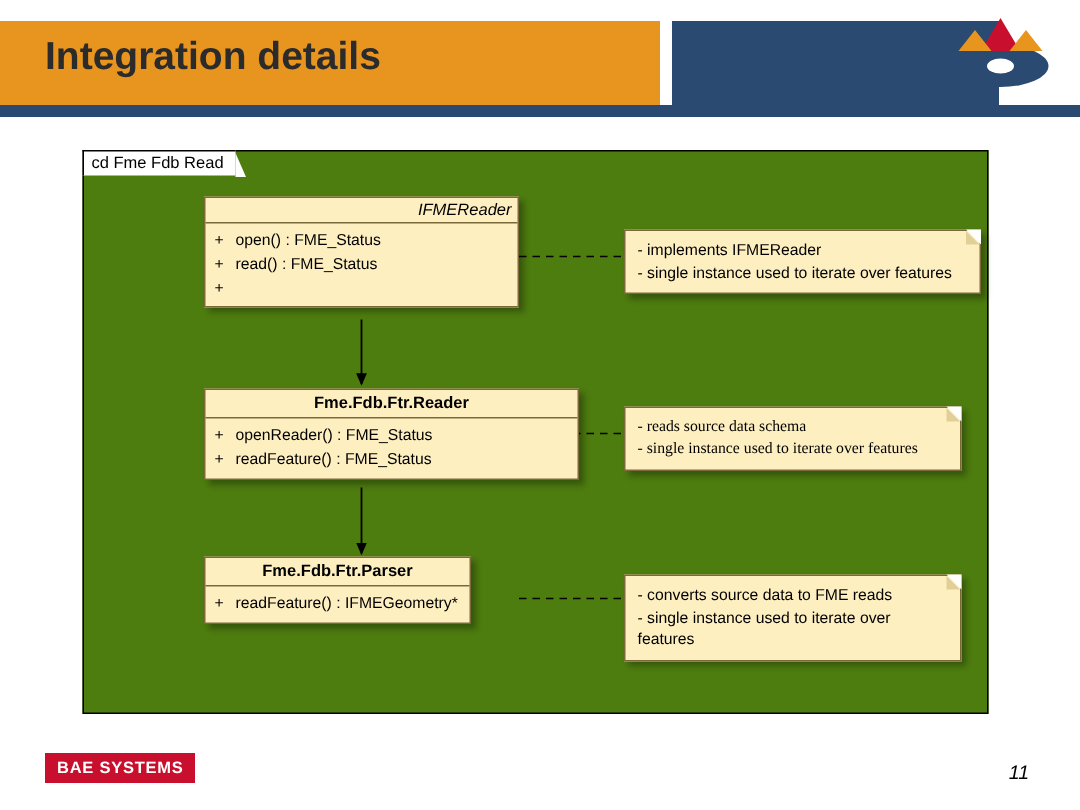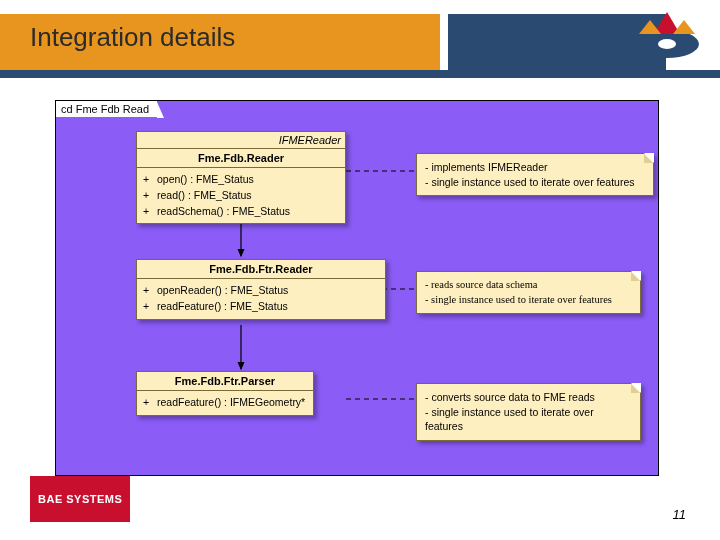--- a/index.html
+++ b/index.html
@@ -1,38 +1,38 @@
 <!DOCTYPE html>
 <html><head>
 <meta charset="utf-8">
 <style>
   * { box-sizing: border-box; margin: 0; padding: 0; }
   body { width: 720px; height: 540px; background: #fff; font-family: Arial, sans-serif; position: relative; overflow: hidden; }
   .header-band { position: absolute; top: 14px; left: 0; width: 720px; height: 56px; background: #e8951f; }
   .header-overlay { position: absolute; top: 0; left: 440px; width: 280px; height: 76px; background: #fff; }
   .header-bluebar { position: absolute; top: 70px; left: 0; width: 720px; height: 8px; background: #2b4a72; }
-  .title { position: absolute; top: 22px; left: 30px; font-size: 26px; font-weight: normal; color: #2b2b2b; }
+  .title { position: absolute; top: 22px; left: 30px; font-size: 26px; font-weight: bold; color: #2b2b2b; }
   .orange-tab { position: absolute; top: 0; left: 546px; width: 116px; height: 14px; background: #e8951f; }
   .blue-block { position: absolute; top: 14px; left: 448px; width: 218px; height: 62px; background: #2b4a72; }
   .logo { position: absolute; top: 10px; left: 630px; width: 74px; height: 54px; }
   .logo svg { width: 100%; height: 100%; }
-  .diagram-frame { position: absolute; top: 100px; left: 55px; width: 604px; height: 376px; border: 1px solid #000; background: #8b5cf6; }
+  .diagram-frame { position: absolute; top: 100px; left: 55px; width: 604px; height: 376px; border: 1px solid #000; background: #4d7c0f; }
   .diagram-tab { position: absolute; top: -1px; left: -1px; border: 1px solid #000; border-bottom: none; border-right: none; background: #fff; font-size: 11px; padding: 2px 8px 2px 5px; }
   .diagram-tab::after { content: ""; position: absolute; right: -8px; top: 0; width: 0; height: 0; border-top: 18px solid transparent; border-left: 8px solid #000; }
   .diagram-tab-inner::after { content: ""; position: absolute; right: -7px; top: 1px; width: 0; height: 0; border-top: 16px solid transparent; border-left: 7px solid #fff; }
   .uml-box { position: absolute; background: #feefc1; border: 1px solid #7a6a3a; box-shadow: 3px 3px 4px rgba(0,0,0,0.3); }
   .uml-interface { text-align: right; font-style: italic; font-size: 11px; padding: 2px 4px; border-bottom: 1px solid #7a6a3a; }
   .uml-class { text-align: center; font-weight: bold; font-size: 11px; padding: 3px 4px; border-bottom: 1px solid #7a6a3a; }
   .uml-ops { padding: 4px 6px; font-size: 10.5px; line-height: 1.5; }
   .uml-ops .row { display: flex; }
   .uml-ops .vis { width: 14px; }
   .note { position: absolute; background: #feefc1; border: 1px solid #7a6a3a; box-shadow: 3px 3px 4px rgba(0,0,0,0.3); font-size: 10.5px; padding: 6px 8px; line-height: 1.4; }
   .note::before { content: ""; position: absolute; top: -1px; right: -1px; width: 0; height: 0; border-top: 10px solid #fff; border-left: 10px solid transparent; }
   .note::after { content: ""; position: absolute; top: 0; right: 0; width: 0; height: 0; border-bottom: 9px solid #e0cf96; border-right: 9px solid transparent; }
-  .footer-logo { position: absolute; bottom: 18px; left: 30px; background: #c8102e; color: #fff; font-size: 11px; font-weight: bold; padding: 17px 8px; letter-spacing: 0.5px; }
+  .footer-logo { position: absolute; bottom: 18px; left: 30px; background: #c8102e; color: #fff; font-size: 11px; font-weight: bold; padding: 4px 8px; letter-spacing: 0.5px; }
   .page-num { position: absolute; bottom: 18px; right: 34px; font-size: 13px; color: #000; font-style: italic; }
   svg.conn { position: absolute; left: 0; top: 0; width: 604px; height: 376px; pointer-events: none; }
 </style>
 </head>
 <body>
 
 <div class="header-band"></div>
 <div class="orange-tab"></div>
 <div class="header-overlay"></div>
 <div class="blue-block"></div>
@@ -59,33 +59,31 @@
     </defs>
     <line x1="185" y1="112" x2="185" y2="155" stroke="#000" stroke-width="1.2" marker-end="url(#arr)"></line>
     <line x1="185" y1="224" x2="185" y2="268" stroke="#000" stroke-width="1.2" marker-end="url(#arr)"></line>
     <line x1="290" y1="70" x2="360" y2="70" stroke="#000" stroke-width="1" stroke-dasharray="5,4"></line>
     <line x1="290" y1="188" x2="360" y2="188" stroke="#000" stroke-width="1" stroke-dasharray="5,4"></line>
     <line x1="290" y1="298" x2="360" y2="298" stroke="#000" stroke-width="1" stroke-dasharray="5,4"></line>
   </svg>
 
   <div class="uml-box" style="left:80px; top:30px; width:210px;">
     <div class="uml-interface">IFMEReader</div>
-    <div class="uml-class">Fme.Fdb.Reader</div>
     <div class="uml-ops">
       <div class="row">
           <span class="vis">+</span>
           <span>open() : FME_Status</span>
         </div>
       <div class="row">
           <span class="vis">+</span>
           <span>read() : FME_Status</span>
         </div>
       <div class="row">
           <span class="vis">+</span>
-          <span>readSchema() : FME_Status</span>
         </div>
     </div>
   </div>
 
   <div class="uml-box" style="left:80px; top:158px; width:250px;">
     <div class="uml-class">Fme.Fdb.Ftr.Reader</div>
     <div class="uml-ops">
       <div class="row">
           <span class="vis">+</span>
           <span>openReader() : FME_Status</span>

